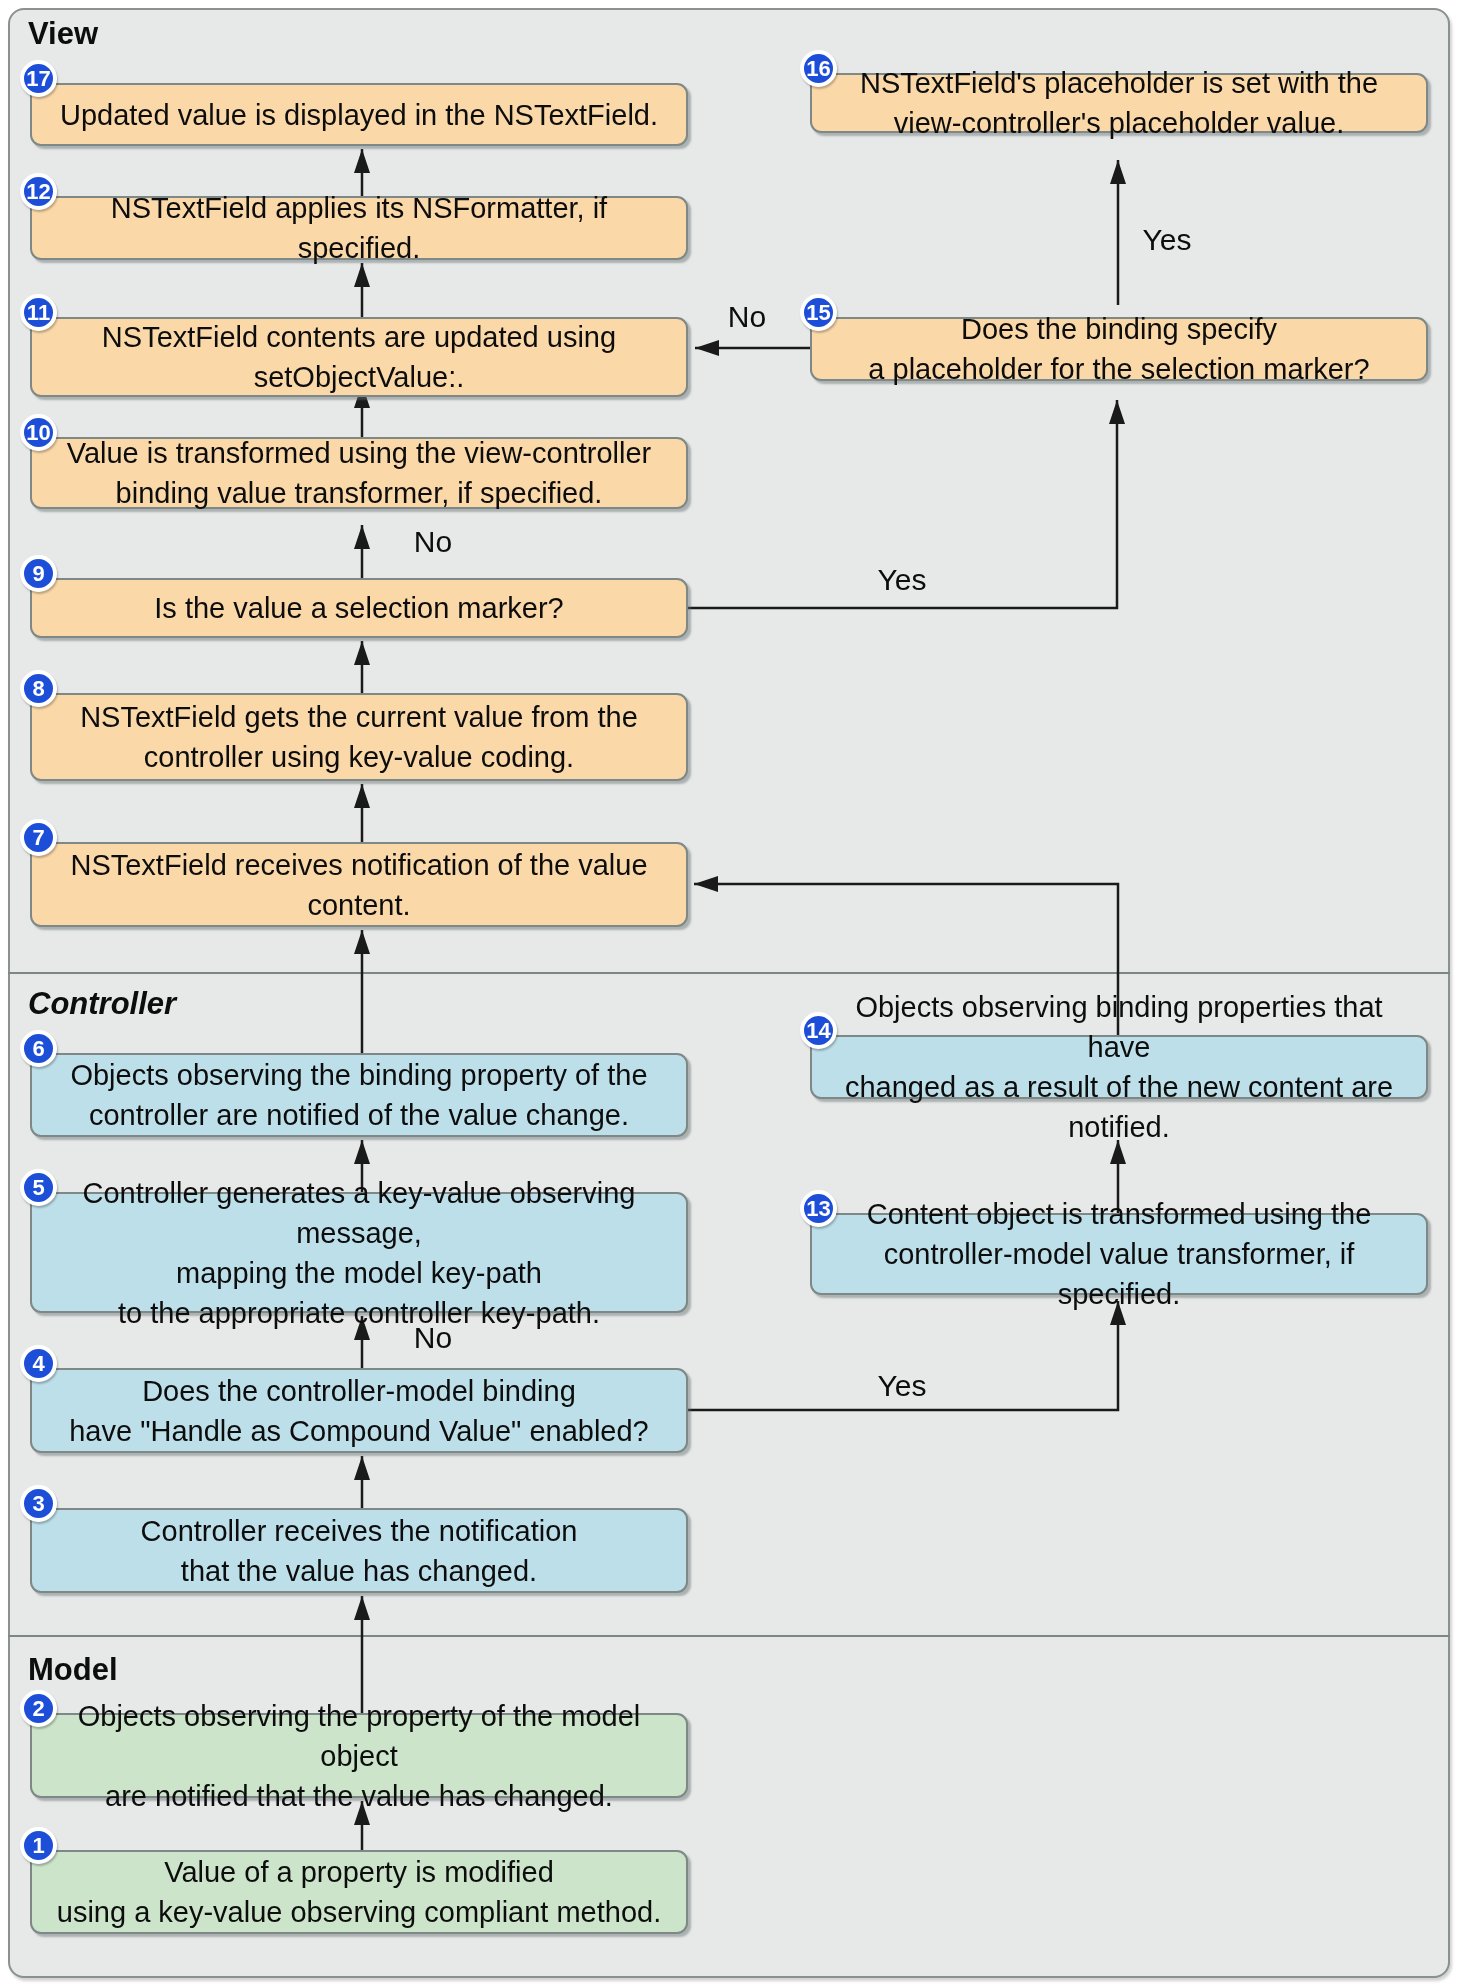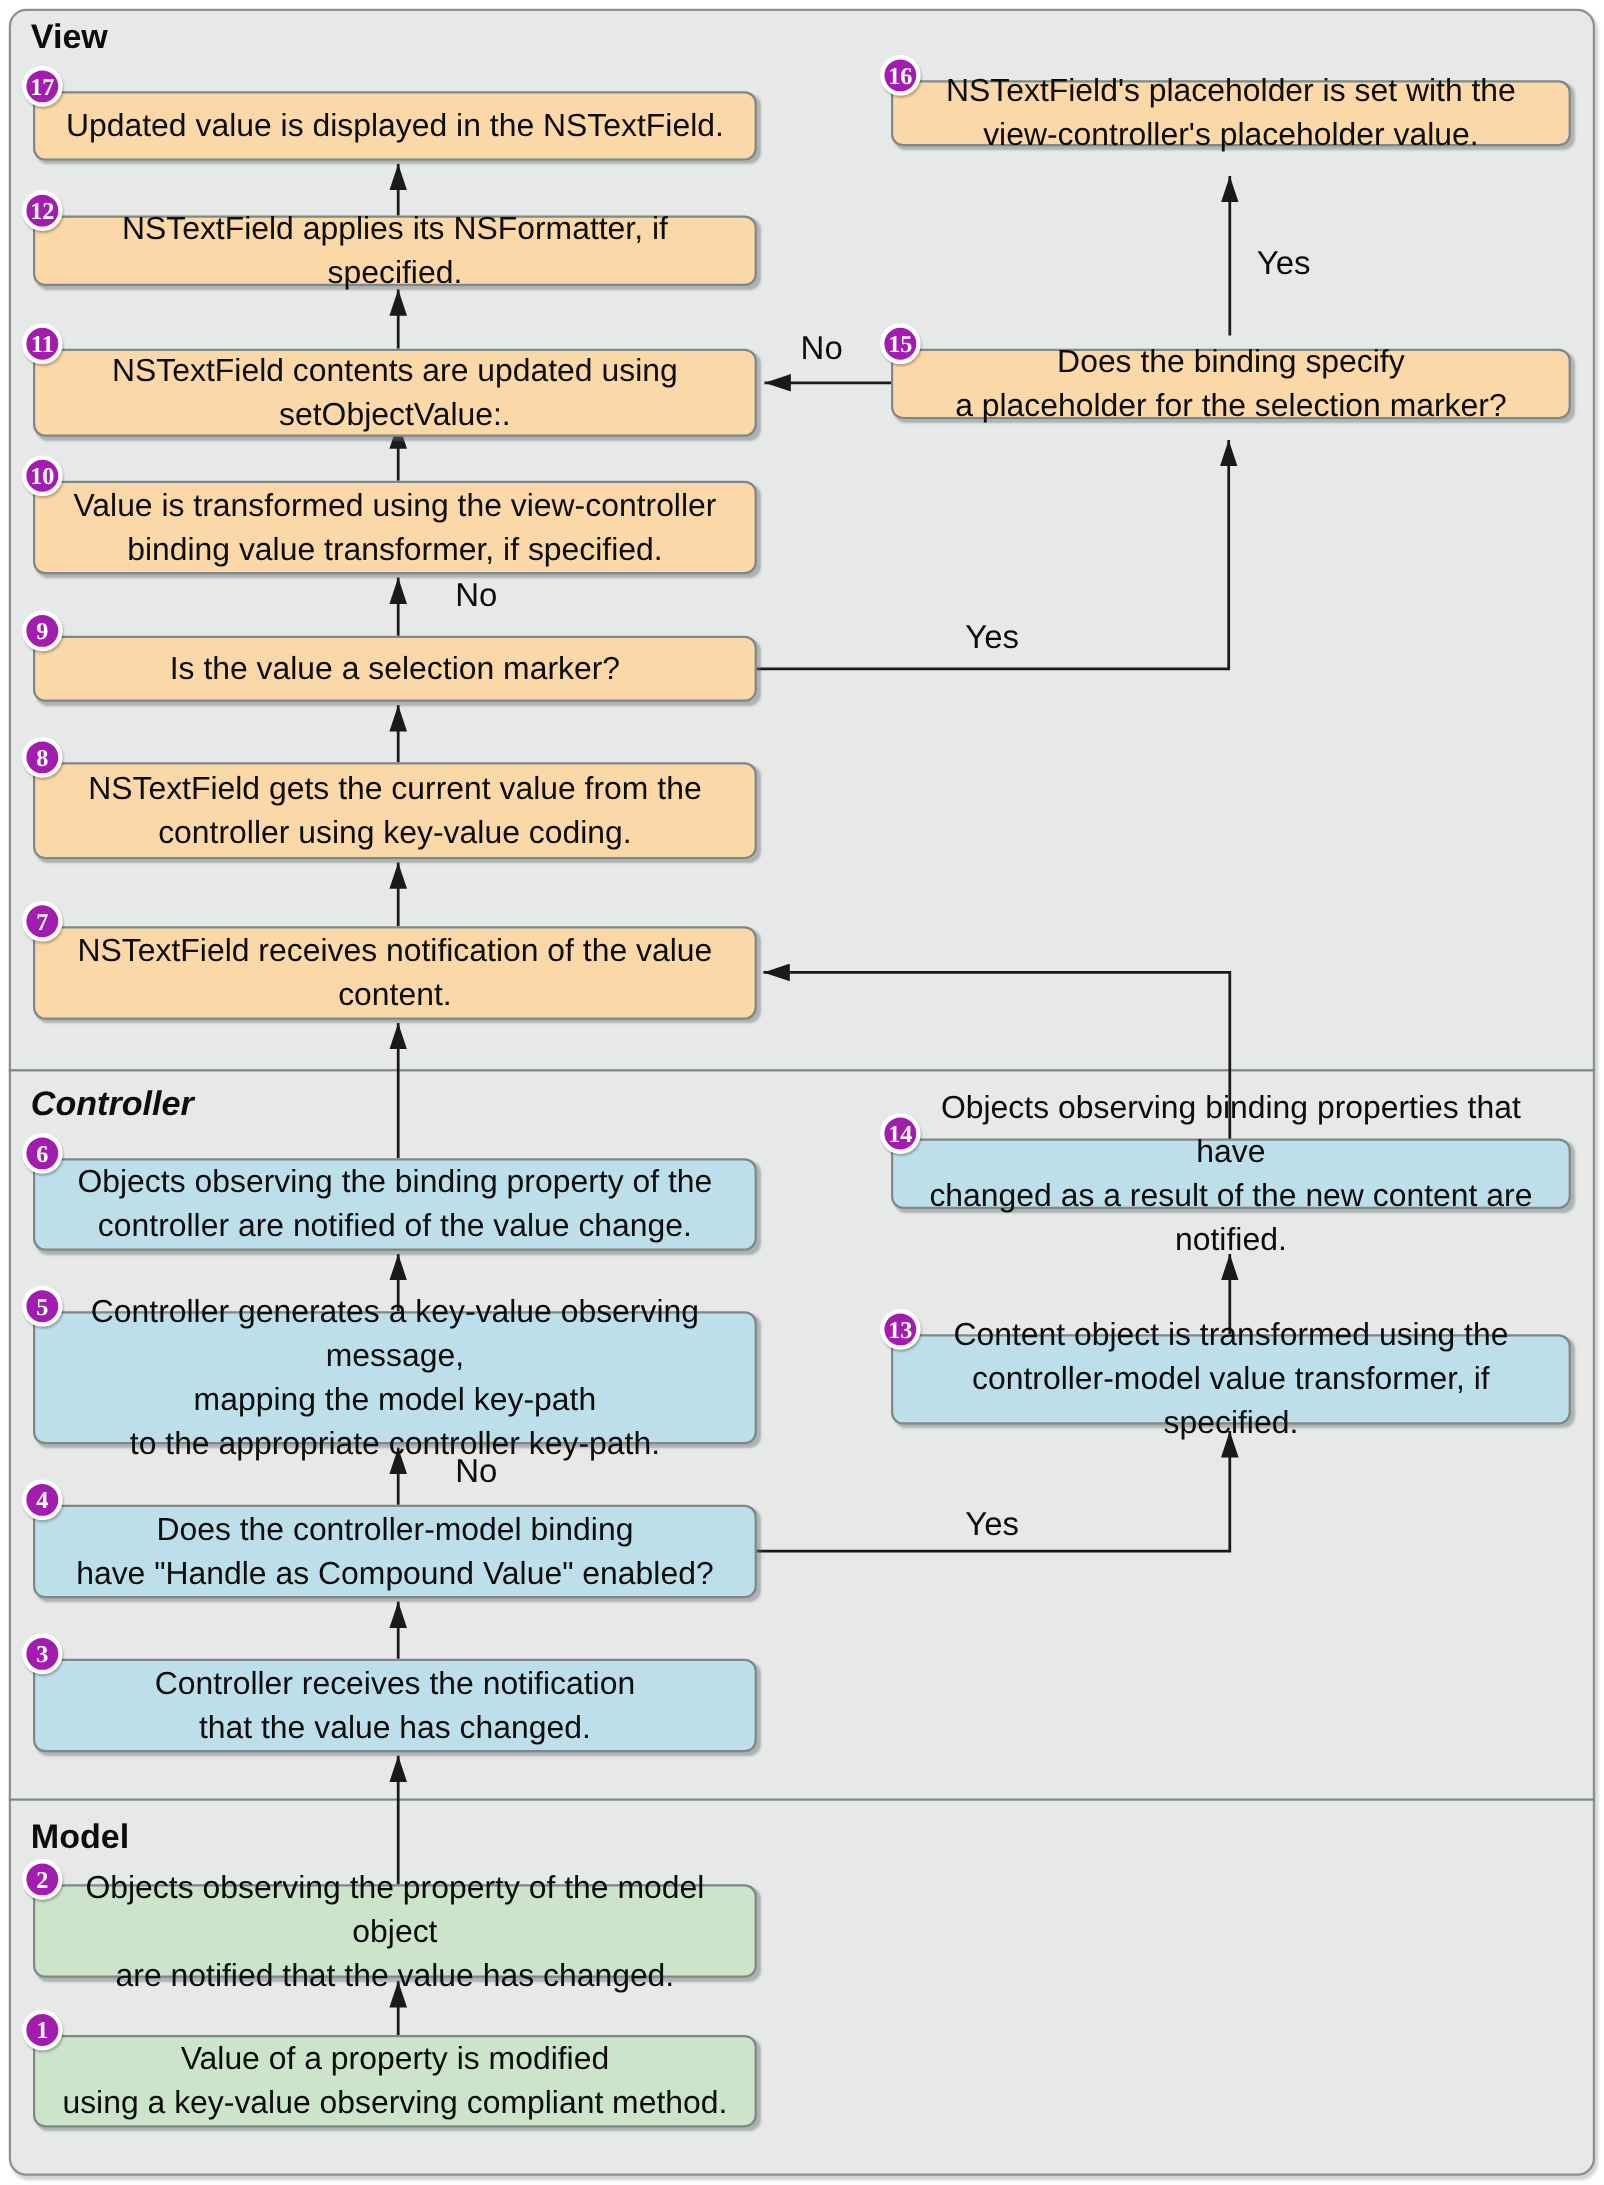--- a/index.html
+++ b/index.html
@@ -52,29 +52,28 @@
   }
   .box .txt{white-space:pre-line;padding:0 14px;}
   .box.orange{background:#FAD8A8;}
   .box.blue{background:#BDDFE9;}
   .box.green{background:#CBE4CA;}
   .badge{
     position:absolute;
     left:-12px;top:-25px;
     width:37px;height:37px;
     box-sizing:border-box;
-    background:#a21caf;
+    background:#1d4ed8;
     border:4px solid #ffffff;
     border-radius:50%;
     color:#ffffff;
     font-size:22px;font-weight:bold;
     display:flex;align-items:center;justify-content:center;
     box-shadow:1px 2px 2px rgba(0,0,0,0.25);
     z-index:3;
-    font-family:Liberation Serif, serif;
   }
   .edge-label{
     position:absolute;
     transform:translate(-50%,-50%);
     font-size:30px;
     color:#0d0d0d;
     z-index:3;
     white-space:nowrap;
   }
 </style>
@@ -125,21 +124,21 @@
     <div class="txt">Updated value is displayed in the NSTextField.</div>
   </div>
   <div class="box orange" style="left:30px;top:196px;width:658px;height:64px;">
     <div class="badge">12</div>
     <div class="txt">NSTextField applies its NSFormatter, if specified.</div>
   </div>
   <div class="box orange" style="left:30px;top:317px;width:658px;height:80px;">
     <div class="badge">11</div>
     <div class="txt">NSTextField contents are updated using setObjectValue:.</div>
   </div>
-  <div class="box orange" style="left:30px;top:437px;width:658px;height:85px;">
+  <div class="box orange" style="left:30px;top:437px;width:658px;height:72px;">
     <div class="badge">10</div>
     <div class="txt">Value is transformed using the view-controller
 binding value transformer, if specified.</div>
   </div>
   <div class="box orange" style="left:30px;top:578px;width:658px;height:60px;">
     <div class="badge">9</div>
     <div class="txt">Is the value a selection marker?</div>
   </div>
   <div class="box orange" style="left:30px;top:693px;width:658px;height:88px;">
     <div class="badge">8</div>

